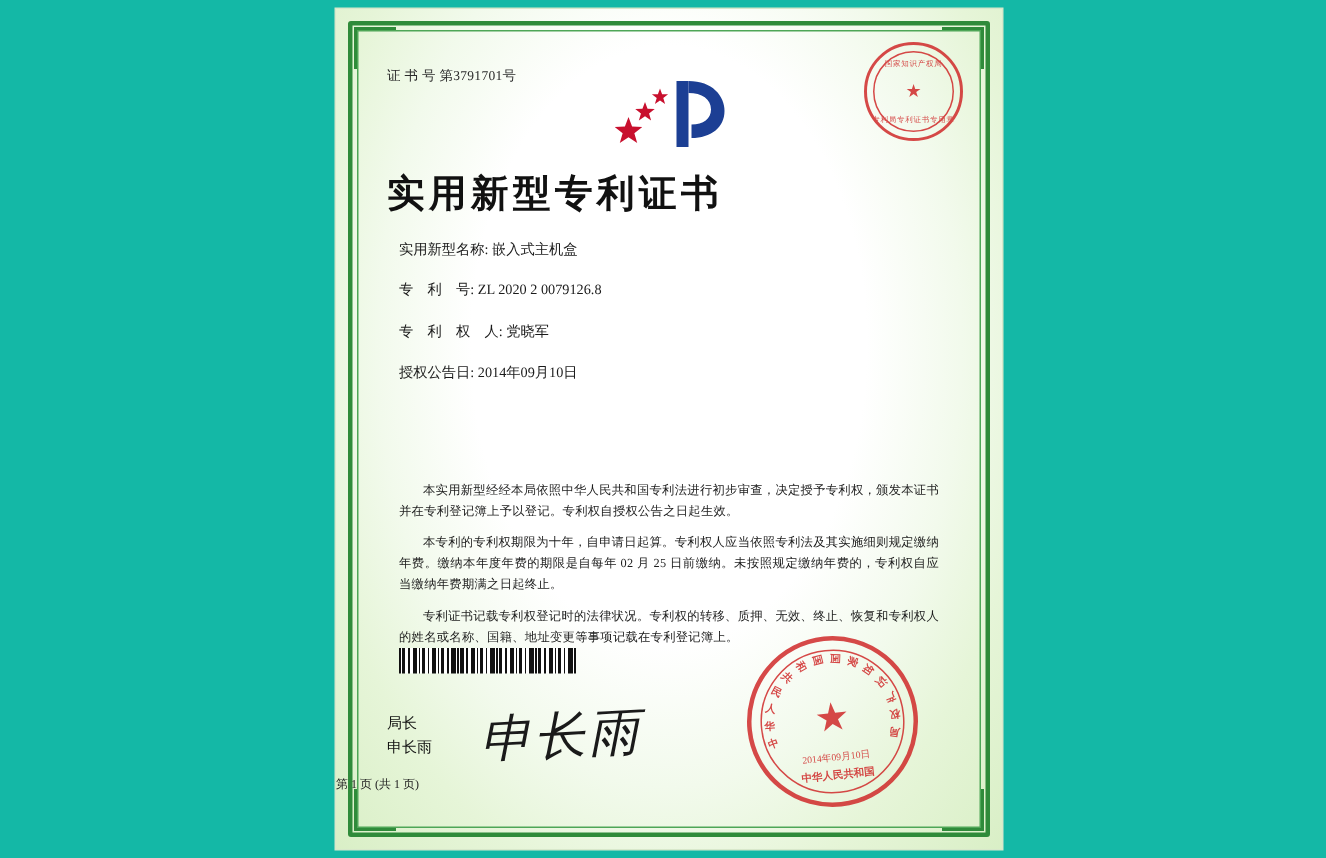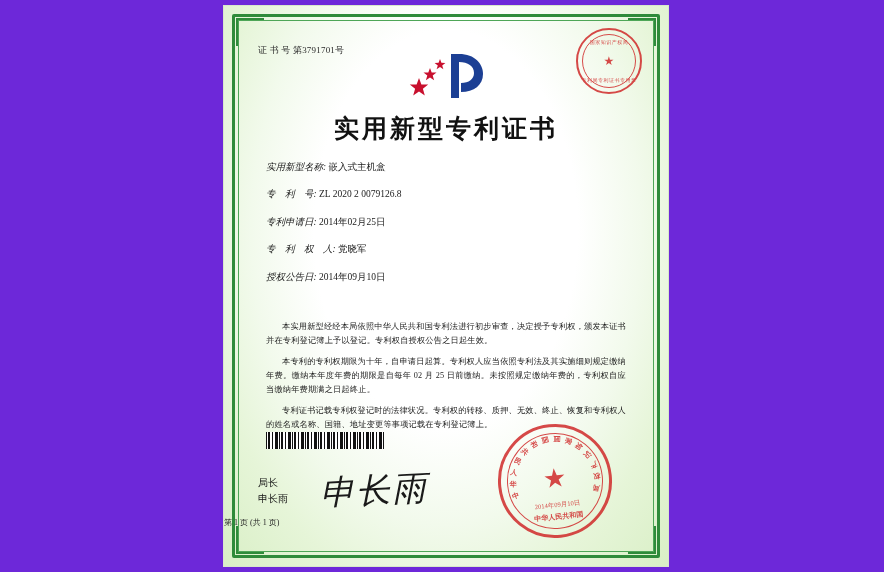--- a/index.html
+++ b/index.html
@@ -10,21 +10,21 @@
   body {
     width: 884px;
     height: 572px;
     font-family: "Liberation Serif", serif;
     overflow: hidden;
   }
   #stage {
     position: relative;
     width: 884px;
     height: 572px;
-    background: #6d28d9;
+    background: #14b8a6;
   }
   
   #certificate {
     position: absolute;
     left: 224px;
     top: 6px;
     width: 444px;
     height: 560px;
     background:
       radial-gradient(ellipse at 50% 40%, #ffffff 0%, #ffffff 42%, #f2faec 62%, #e6f5d8 78%, #d9efc6 100%);
@@ -83,21 +83,21 @@
     top: 16px;
     width: 78px;
     height: 56px;
   }
 
   .title {
     position: absolute;
     left: 0;
     right: 0;
     top: 80px;
-    text-align: center;
+    text-align: left;
     font-size: 25px;
     font-weight: bold;
     letter-spacing: 3px;
     color: #111;
     font-family: "DejaVu Serif", "Liberation Serif", serif;
   }
 
   .fields {
     position: absolute;
     left: 8px;
@@ -106,21 +106,20 @@
   }
   .field-row {
     font-size: 9.5px;
     color: #1a1a1a;
     margin-bottom: 16px;
     line-height: 1.2;
     white-space: nowrap;
   }
   .field-label {
     display: inline-block;
-    font-style: italic;
   }
   .field-value {
     display: inline-block;
   }
 
   .paragraphs {
     position: absolute;
     left: 8px;
     right: 8px;
     top: 288px;
@@ -303,24 +302,20 @@
       <div class="title">实用新型专利证书</div>
 
       <div class="fields">
         <div class="field-row">
           <span class="field-label">实用新型名称:</span>
           <span class="field-value">嵌入式主机盒</span>
         </div>
         <div class="field-row">
           <span class="field-label">专　利　号:</span>
           <span class="field-value">ZL 2020 2 0079126.8</span>
-        </div>
-        <div class="field-row">
-          <span class="field-label">专利申请日:</span>
-          <span class="field-value">2014年02月25日</span>
         </div>
         <div class="field-row">
           <span class="field-label">专　利　权　人:</span>
           <span class="field-value">党晓军</span>
         </div>
         <div class="field-row">
           <span class="field-label">授权公告日:</span>
           <span class="field-value">2014年09月10日</span>
         </div>
       </div>

